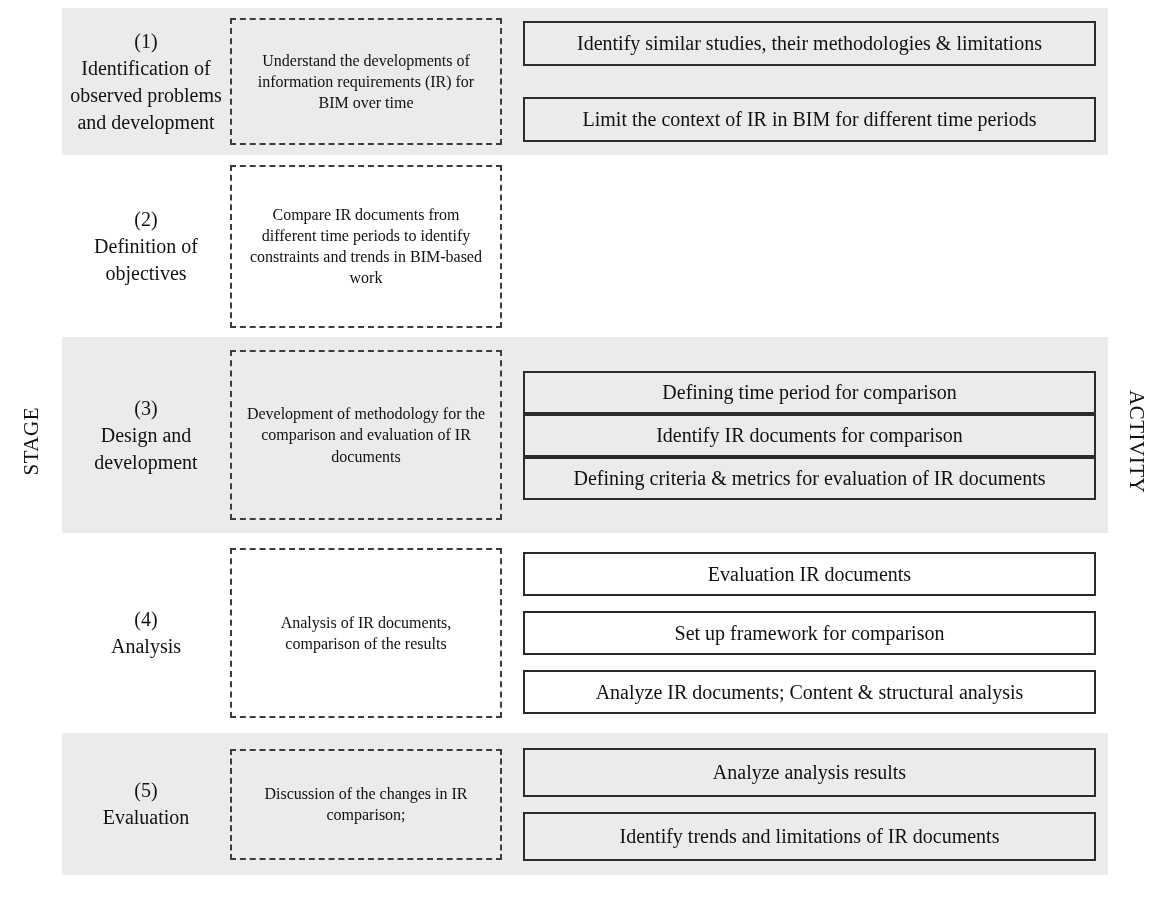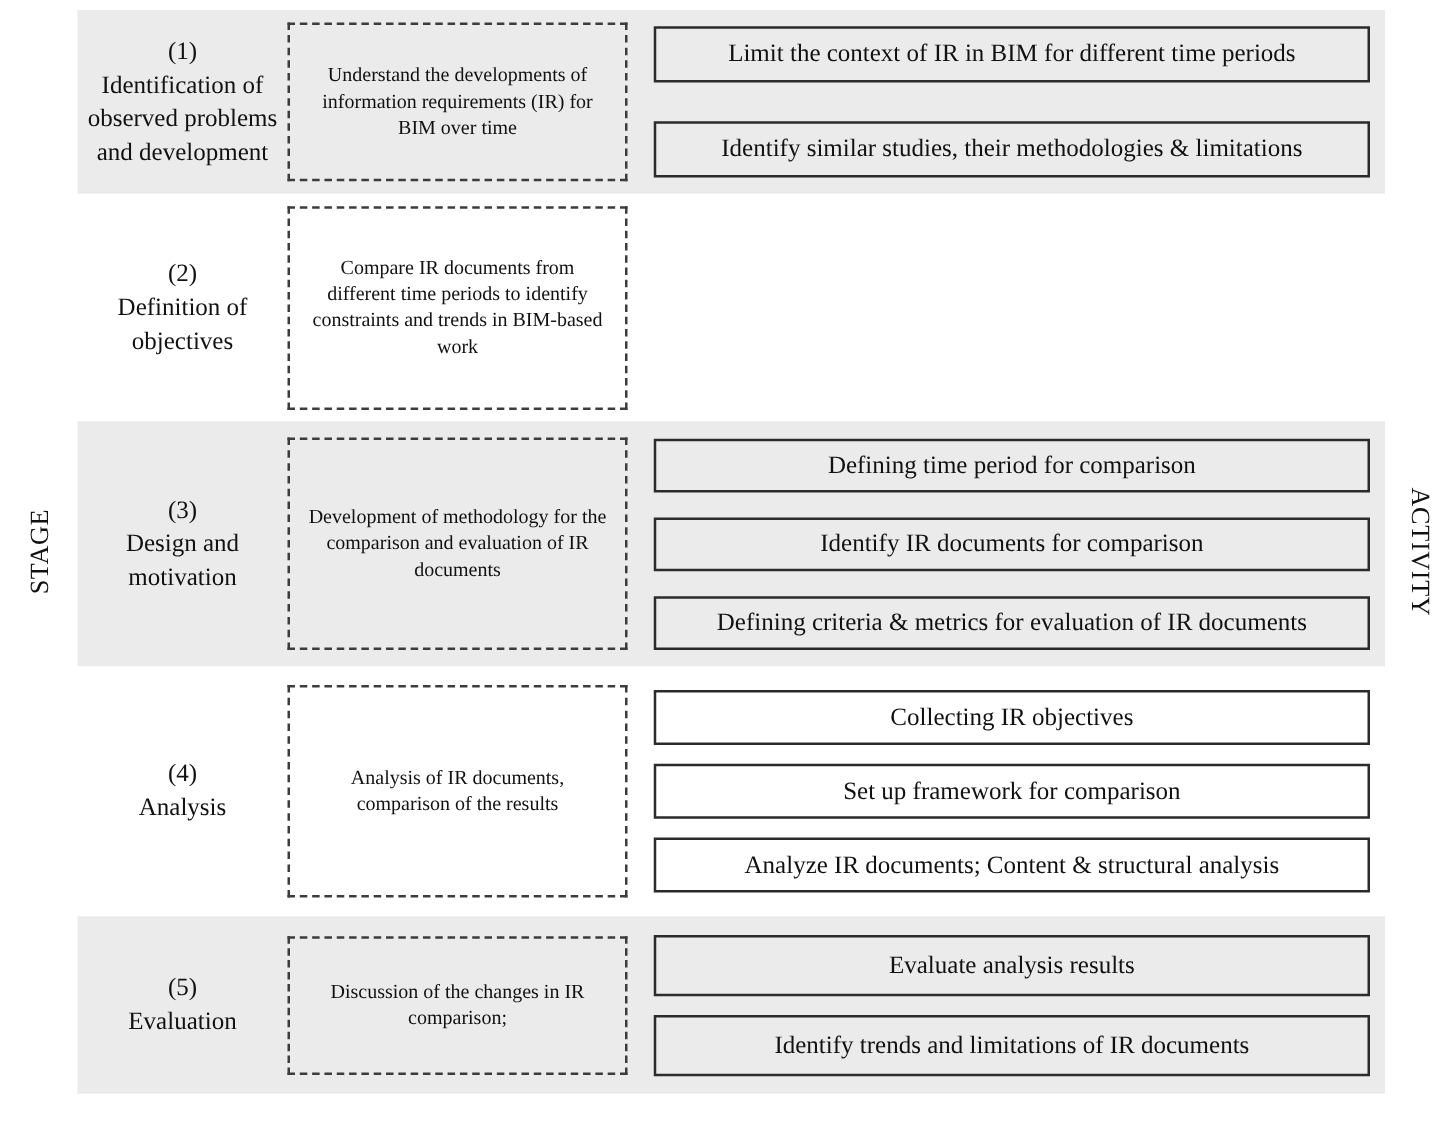--- a/index.html
+++ b/index.html
@@ -87,21 +87,21 @@
   .row-1 { height: 147px; }
   .row-1 .objective-box { height: 127px; }
   .row-1 .activities { gap: 31px; }
   .row-1 .activity-box { height: 45px; }
 
   .row-2 { height: 182px; }
   .row-2 .objective-box { height: 163px; }
 
   .row-3 { height: 196px; }
   .row-3 .objective-box { height: 170px; }
-  .row-3 .activities { gap: 20px; }
+  .row-3 .activities { gap: 0; }
   .row-3 .activity-box { height: 43px; }
 
   .row-4 { height: 200px; }
   .row-4 .objective-box { height: 170px; }
   .row-4 .activities { gap: 15px; }
   .row-4 .activity-box { height: 44px; }
 
   .row-5 { height: 142px; }
   .row-5 .objective-box { height: 111px; }
   .row-5 .activities { gap: 15px; }
@@ -115,68 +115,68 @@
     <span class="axis-text">STAGE</span>
   </div>
   <div class="rows">
   <div class="row row-1 shaded">
     <div class="stage-label">
       <div class="stage-number">(1)</div>
       <div class="stage-name">Identification of observed problems and development</div>
     </div>
     <div class="objective-box">Understand the developments of information requirements (IR) for BIM over time</div>
     <div class="activities">
+          <div class="activity-box">Identify similar studies, their methodologies &amp; limitations</div>
           <div class="activity-box">Limit the context of IR in BIM for different time periods</div>
-          <div class="activity-box">Identify similar studies, their methodologies &amp; limitations</div>
         </div>
   </div>
 
   <div class="row row-2">
     <div class="stage-label">
       <div class="stage-number">(2)</div>
       <div class="stage-name">Definition of objectives</div>
     </div>
     <div class="objective-box">Compare IR documents from different time periods to identify constraints and trends in BIM-based work</div>
     <div class="activities"></div>
   </div>
 
   <div class="row row-3 shaded">
     <div class="stage-label">
       <div class="stage-number">(3)</div>
-      <div class="stage-name">Design and motivation</div>
+      <div class="stage-name">Design and development</div>
     </div>
     <div class="objective-box">Development of methodology for the comparison and evaluation of IR documents</div>
     <div class="activities">
           <div class="activity-box">Defining time period for comparison</div>
           <div class="activity-box">Identify IR documents for comparison</div>
           <div class="activity-box">Defining criteria &amp; metrics for evaluation of IR documents</div>
         </div>
   </div>
 
   <div class="row row-4">
     <div class="stage-label">
       <div class="stage-number">(4)</div>
       <div class="stage-name">Analysis</div>
     </div>
     <div class="objective-box">Analysis of IR documents, comparison of the results</div>
     <div class="activities">
-          <div class="activity-box">Collecting IR objectives</div>
+          <div class="activity-box">Evaluation IR documents</div>
           <div class="activity-box">Set up framework for comparison</div>
           <div class="activity-box">Analyze IR documents; Content &amp; structural analysis</div>
         </div>
   </div>
 
   <div class="row row-5 shaded">
     <div class="stage-label">
       <div class="stage-number">(5)</div>
       <div class="stage-name">Evaluation</div>
     </div>
     <div class="objective-box">Discussion of the changes in IR comparison;</div>
     <div class="activities">
-          <div class="activity-box">Evaluate analysis results</div>
+          <div class="activity-box">Analyze analysis results</div>
           <div class="activity-box">Identify trends and limitations of IR documents</div>
         </div>
   </div>
 </div>
   <div class="axis right">
     <span class="axis-text">ACTIVITY</span>
   </div>
 </div>
 
 </body></html>

